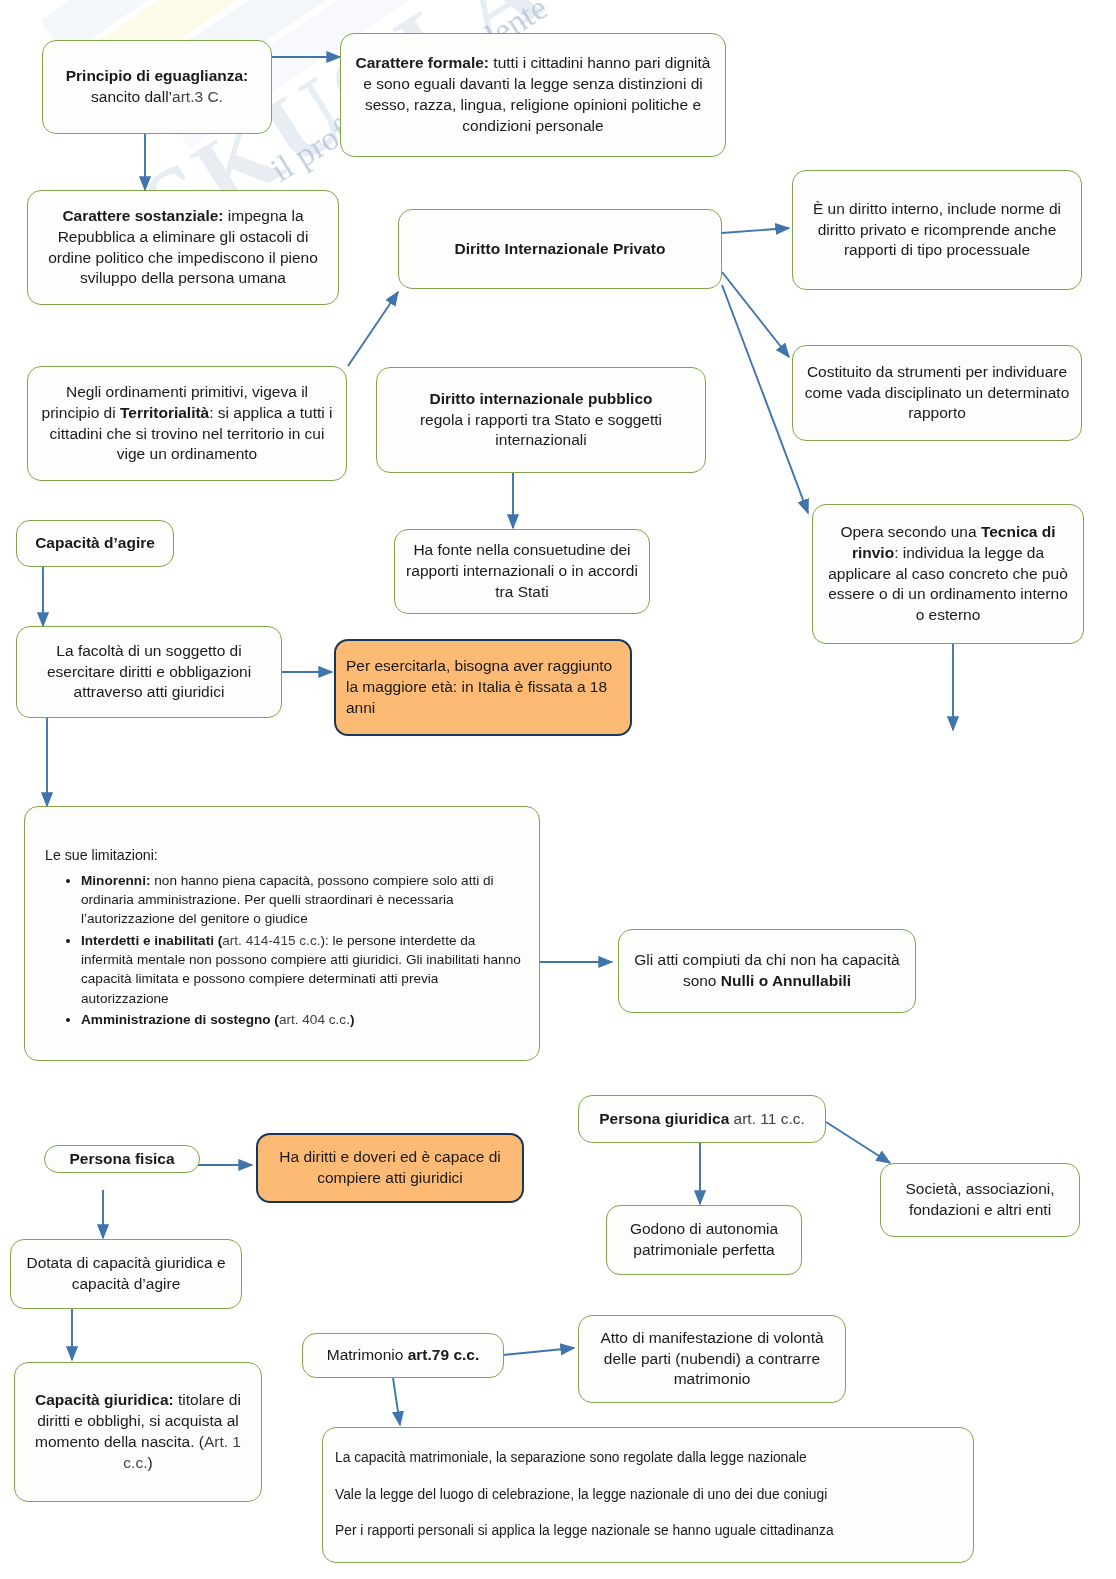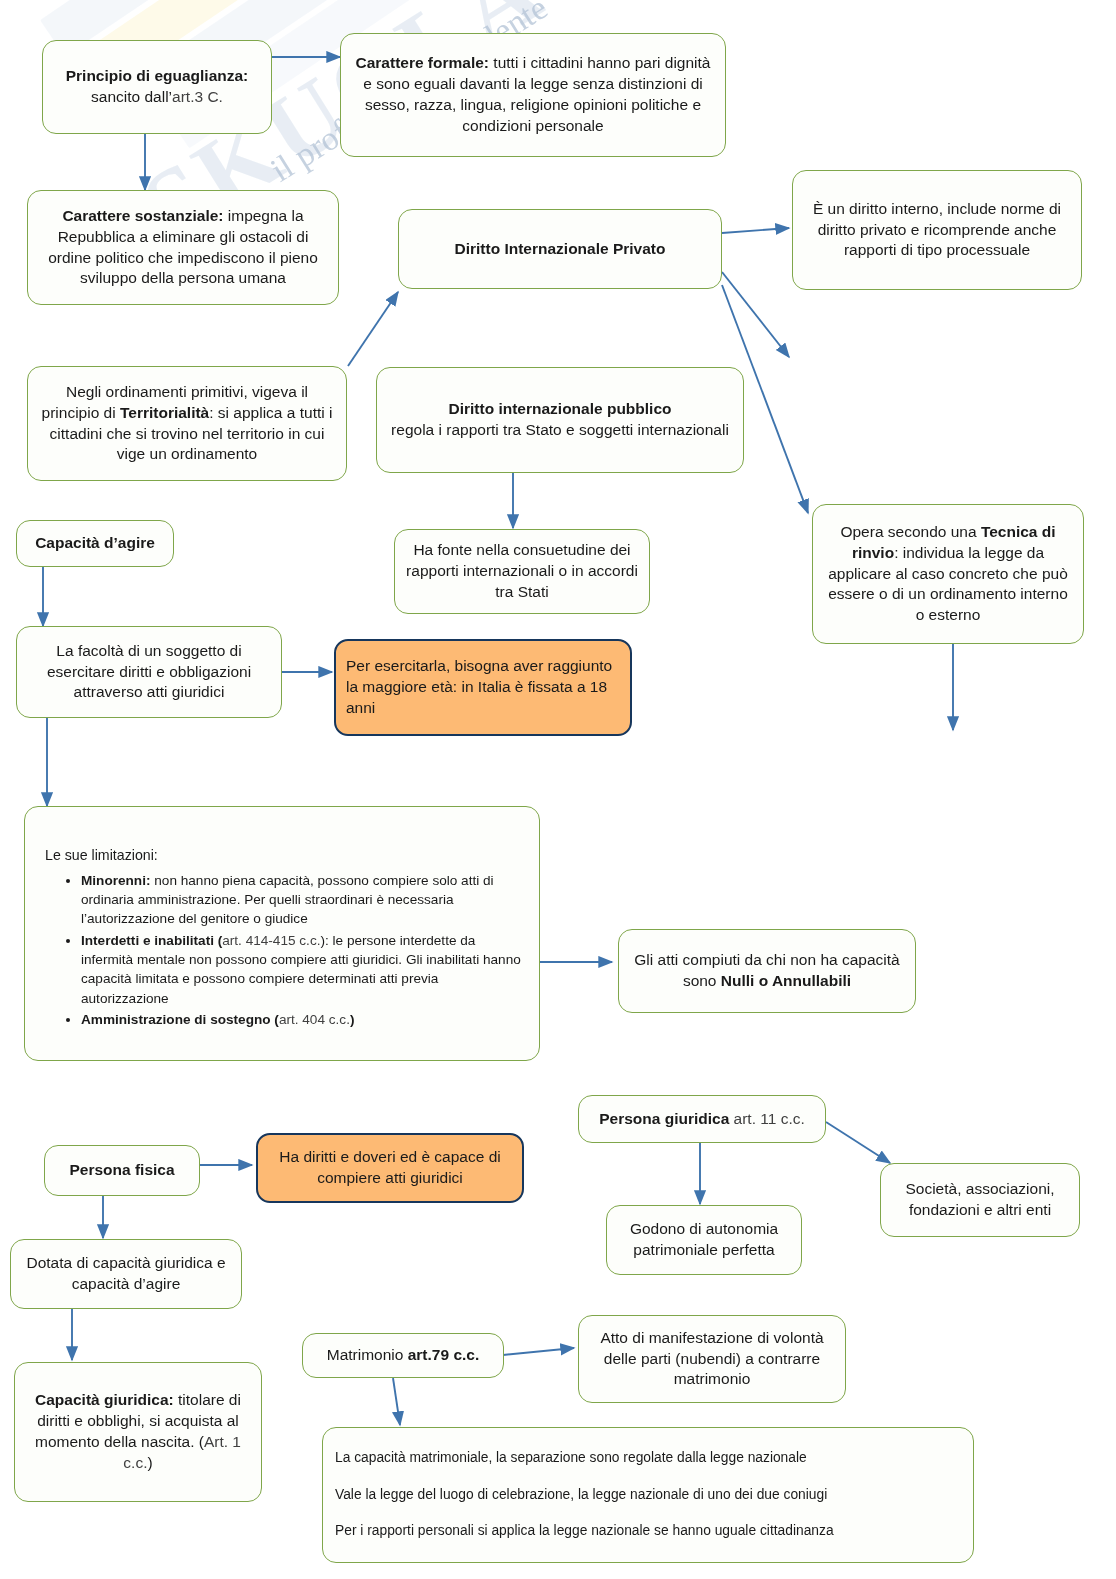--- a/index.html
+++ b/index.html
@@ -201,28 +201,31 @@
   </div>
 
   <div class="node green" style="left:792px;top:170px;width:290px;height:120px;">
     <div class="txt"><span>È un diritto interno, include norme di diritto privato e ricomprende anche rapporti di tipo processuale</span></div>
   </div>
 
   <div class="node green" style="left:398px;top:209px;width:324px;height:80px;">
     <div class="txt"><b>Diritto Internazionale Privato</b></div>
   </div>
 
+  <div class="node green" style="left:792px;top:345px;width:290px;height:96px;">
+    <div class="txt"><span>Costituito da strumenti per individuare come vada disciplinato un determinato rapporto</span></div>
+  </div>
 
   <div class="node green" style="left:27px;top:366px;width:320px;height:115px;">
     <div class="txt">
       <span>Negli ordinamenti primitivi, vigeva il principio di </span><b>Territorialità</b><span>: si applica a tutti i cittadini che si trovino nel territorio in cui vige un ordinamento</span>
     </div>
   </div>
 
-  <div class="node green" style="left:376px;top:367px;width:368px;height:106px;">
+  <div class="node green" style="left:376px;top:367px;width:330px;height:106px;">
     <div class="txt">
       <b>Diritto internazionale pubblico</b><br>
       <span>regola i rapporti tra Stato e soggetti internazionali</span>
     </div>
   </div>
 
   <div class="node green" style="left:394px;top:529px;width:256px;height:85px;">
     <div class="txt"><span>Ha fonte nella consuetudine dei rapporti internazionali o in accordi tra Stati</span></div>
   </div>
 
@@ -261,21 +264,21 @@
       </ul>
     </div>
   </div>
 
   <div class="node green" style="left:618px;top:929px;width:298px;height:84px;">
     <div class="txt">
       <span>Gli atti compiuti da chi non ha capacità sono </span><b>Nulli o Annullabili</b>
     </div>
   </div>
 
-  <div class="node green" style="left:44px;top:1145px;width:156px;height:51px;">
+  <div class="node green" style="left:44px;top:1145px;width:156px;height:28px;">
     <div class="txt"><b>Persona fisica</b></div>
   </div>
 
   <div class="node navy" style="left:256px;top:1133px;width:268px;height:70px;">
     <div class="txt"><span>Ha diritti e doveri ed è capace di compiere atti giuridici</span></div>
   </div>
 
   <div class="node green" style="left:10px;top:1239px;width:232px;height:70px;">
     <div class="txt"><span>Dotata di capacità giuridica e capacità d’agire</span></div>
   </div>

